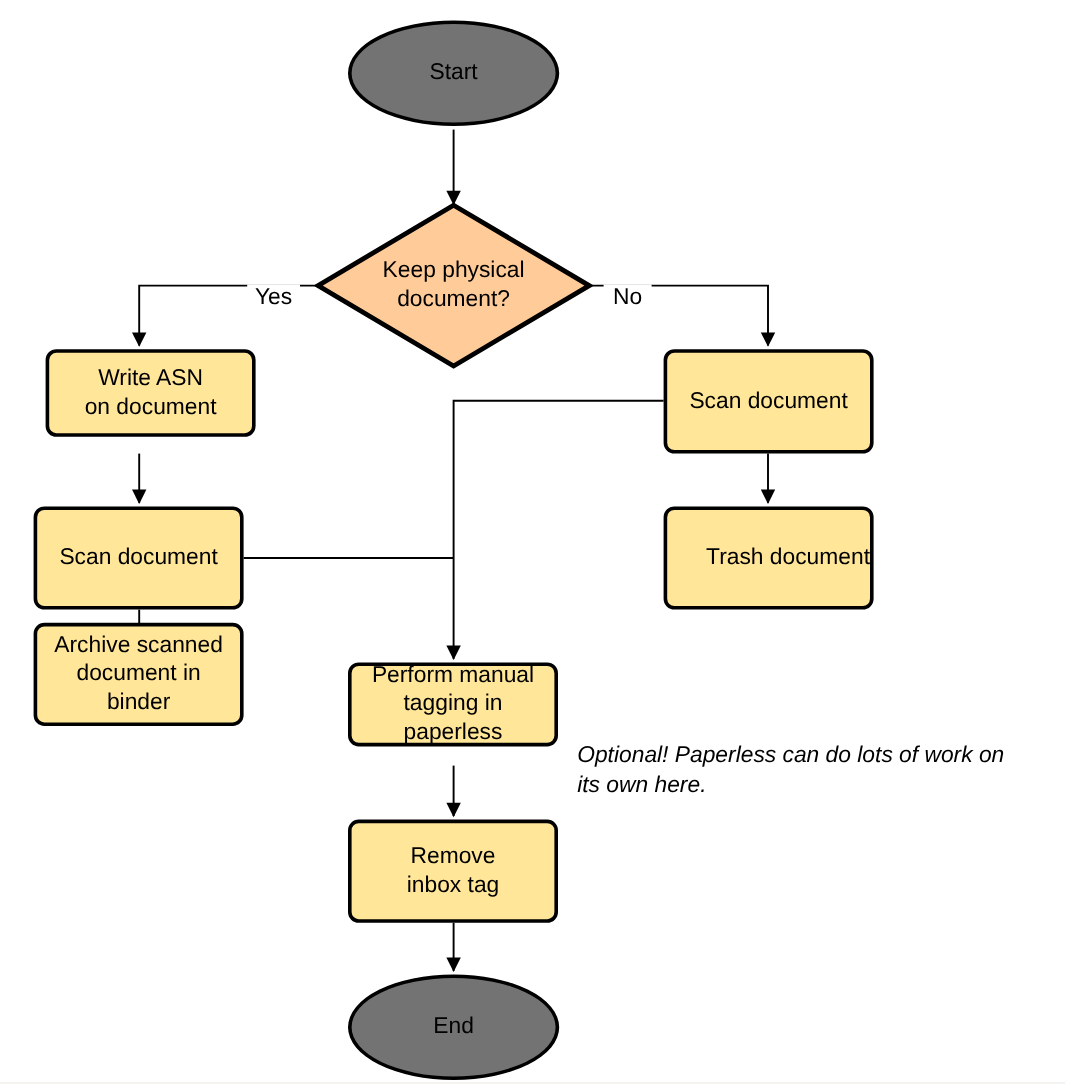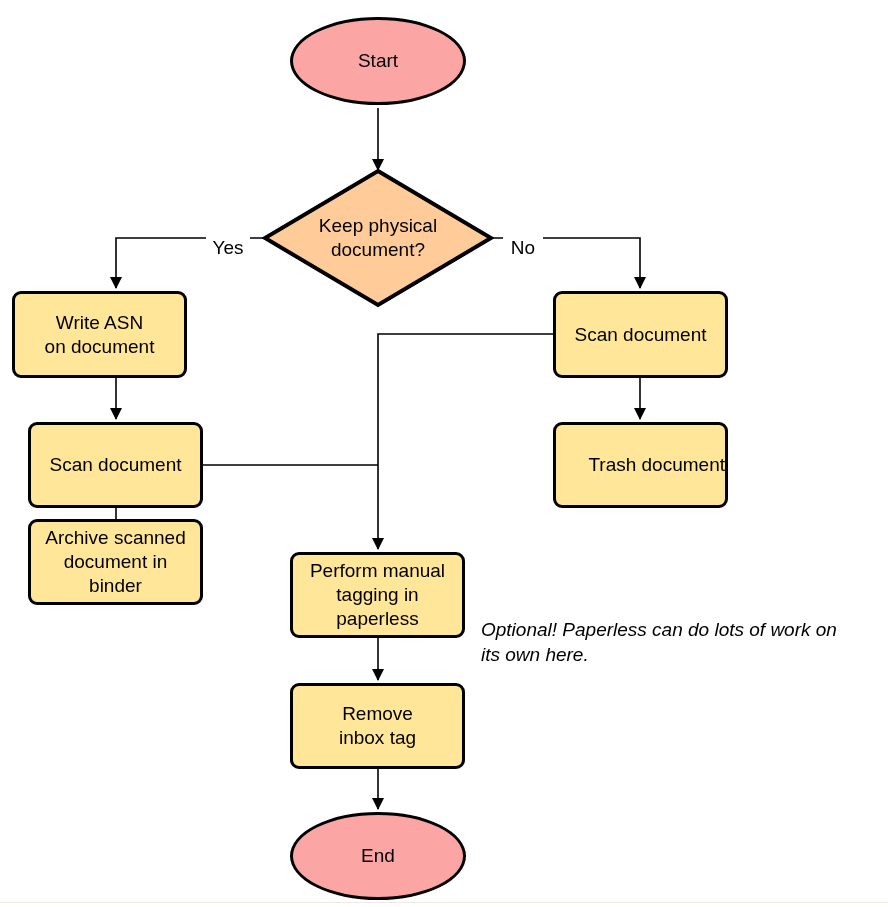--- a/index.html
+++ b/index.html
@@ -23,21 +23,21 @@
     display: flex;
     align-items: center;
     justify-content: center;
     text-align: center;
     font-size: 19px;
     line-height: 24px;
     white-space: pre-line;
     color: #000000;
   }
   .terminal {
-    background: #fca5a5;
+    background: #737373;
     border: 3.5px solid #000000;
     border-radius: 50%;
   }
   .process {
     background: #ffe699;
     border: 3px solid #000000;
     border-radius: 9px;
   }
   .diamond-wrap { background: transparent; }
   .diamond-wrap svg { position: absolute; left: 0; top: 0; }
@@ -102,21 +102,21 @@
   </div>
 
   <div class="edge-label" style="left:206px; top:209px; width:44px;">
     <span>Yes</span>
   </div>
 
   <div class="edge-label" style="left:503px; top:209px; width:40px;">
     <span>No</span>
   </div>
 
-  <div class="node process" style="left:12px; top:291px; width:175px; height:87px;">
+  <div class="node process" style="left:38px; top:291px; width:175px; height:73px;">
     <span>Write ASN
 on document</span>
   </div>
 
   <div class="node process" style="left:28px; top:422px; width:175px; height:86px;">
     <span>Scan document</span>
   </div>
 
   <div class="node process" style="left:28px; top:519px; width:175px; height:86px;">
     <span>Archive scanned
@@ -125,21 +125,21 @@
   </div>
 
   <div class="node process" style="left:553px; top:291px; width:175px; height:87px;">
     <span>Scan document</span>
   </div>
 
   <div class="node process" style="left:553px; top:422px; width:175px; height:86px;justify-content:flex-end;">
     <span>Trash document</span>
   </div>
 
-  <div class="node process" style="left:290px; top:552px; width:175px; height:86px;">
+  <div class="node process" style="left:290px; top:552px; width:175px; height:70px;">
     <span>Perform manual
 tagging in
 paperless</span>
   </div>
 
   <div class="note" style="left:481px; top:592px; width:404px;">
     <span>Optional! Paperless can do lots of work on
 its own here.</span>
   </div>
 

